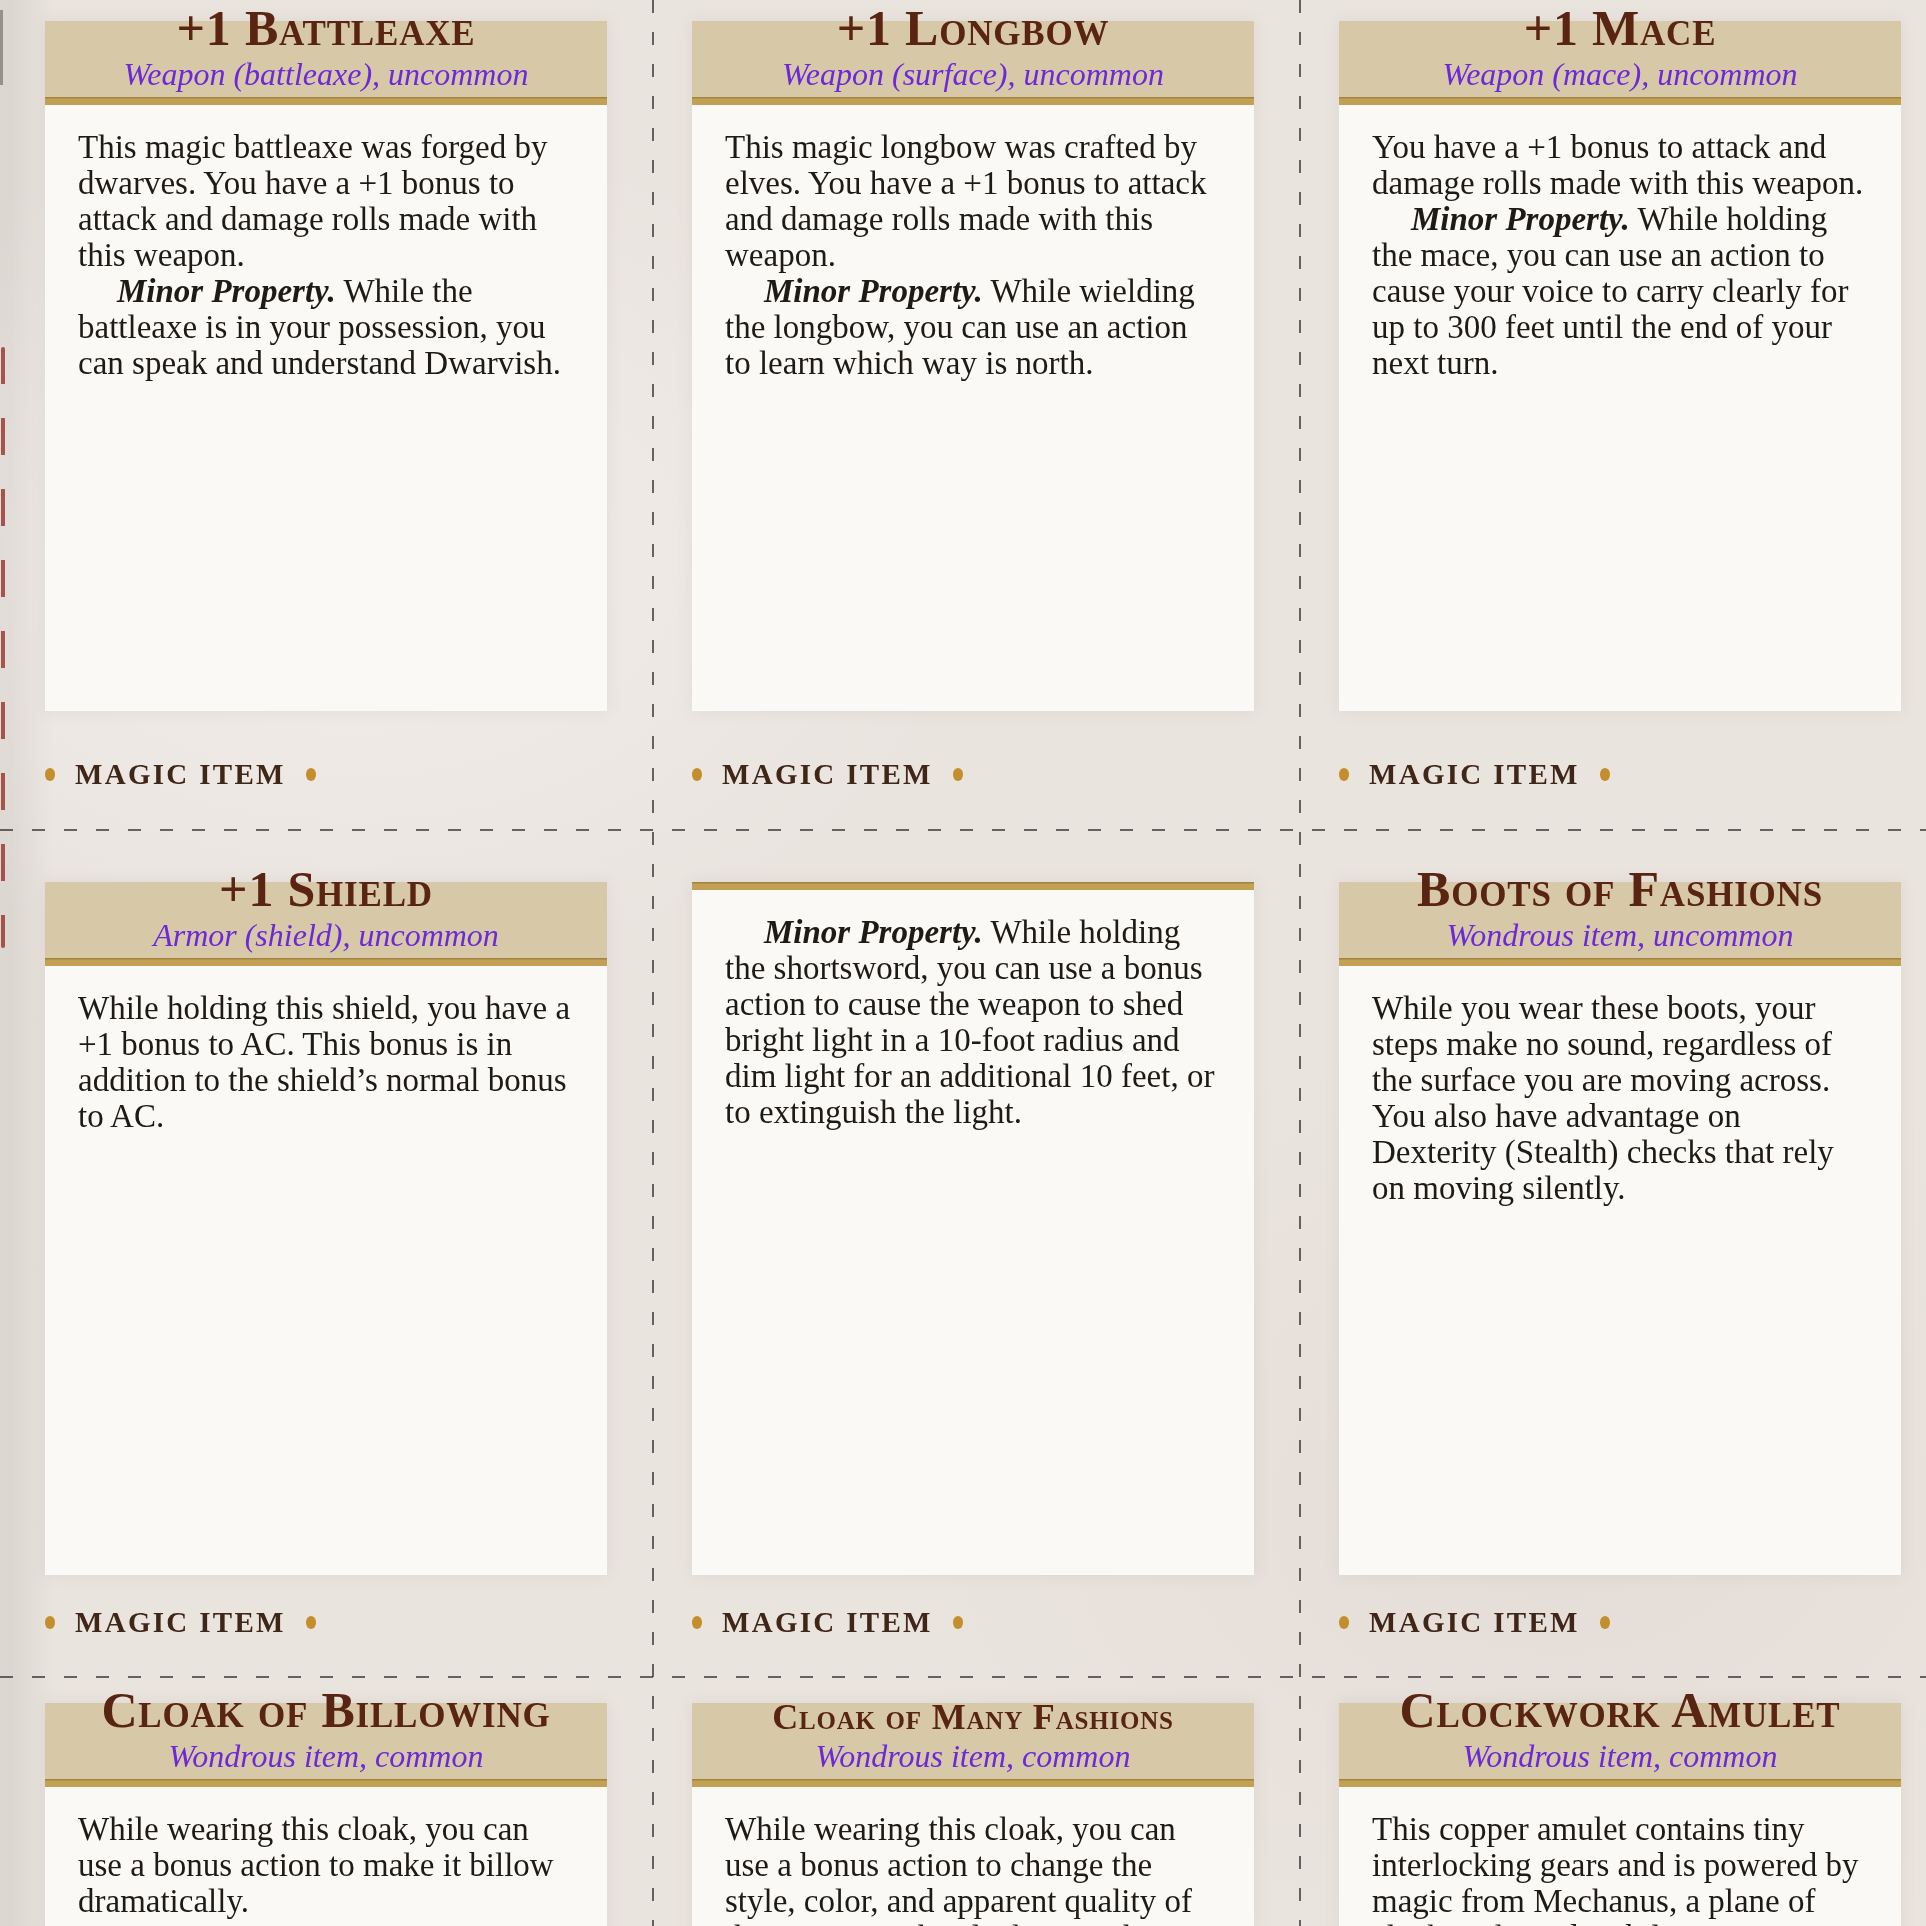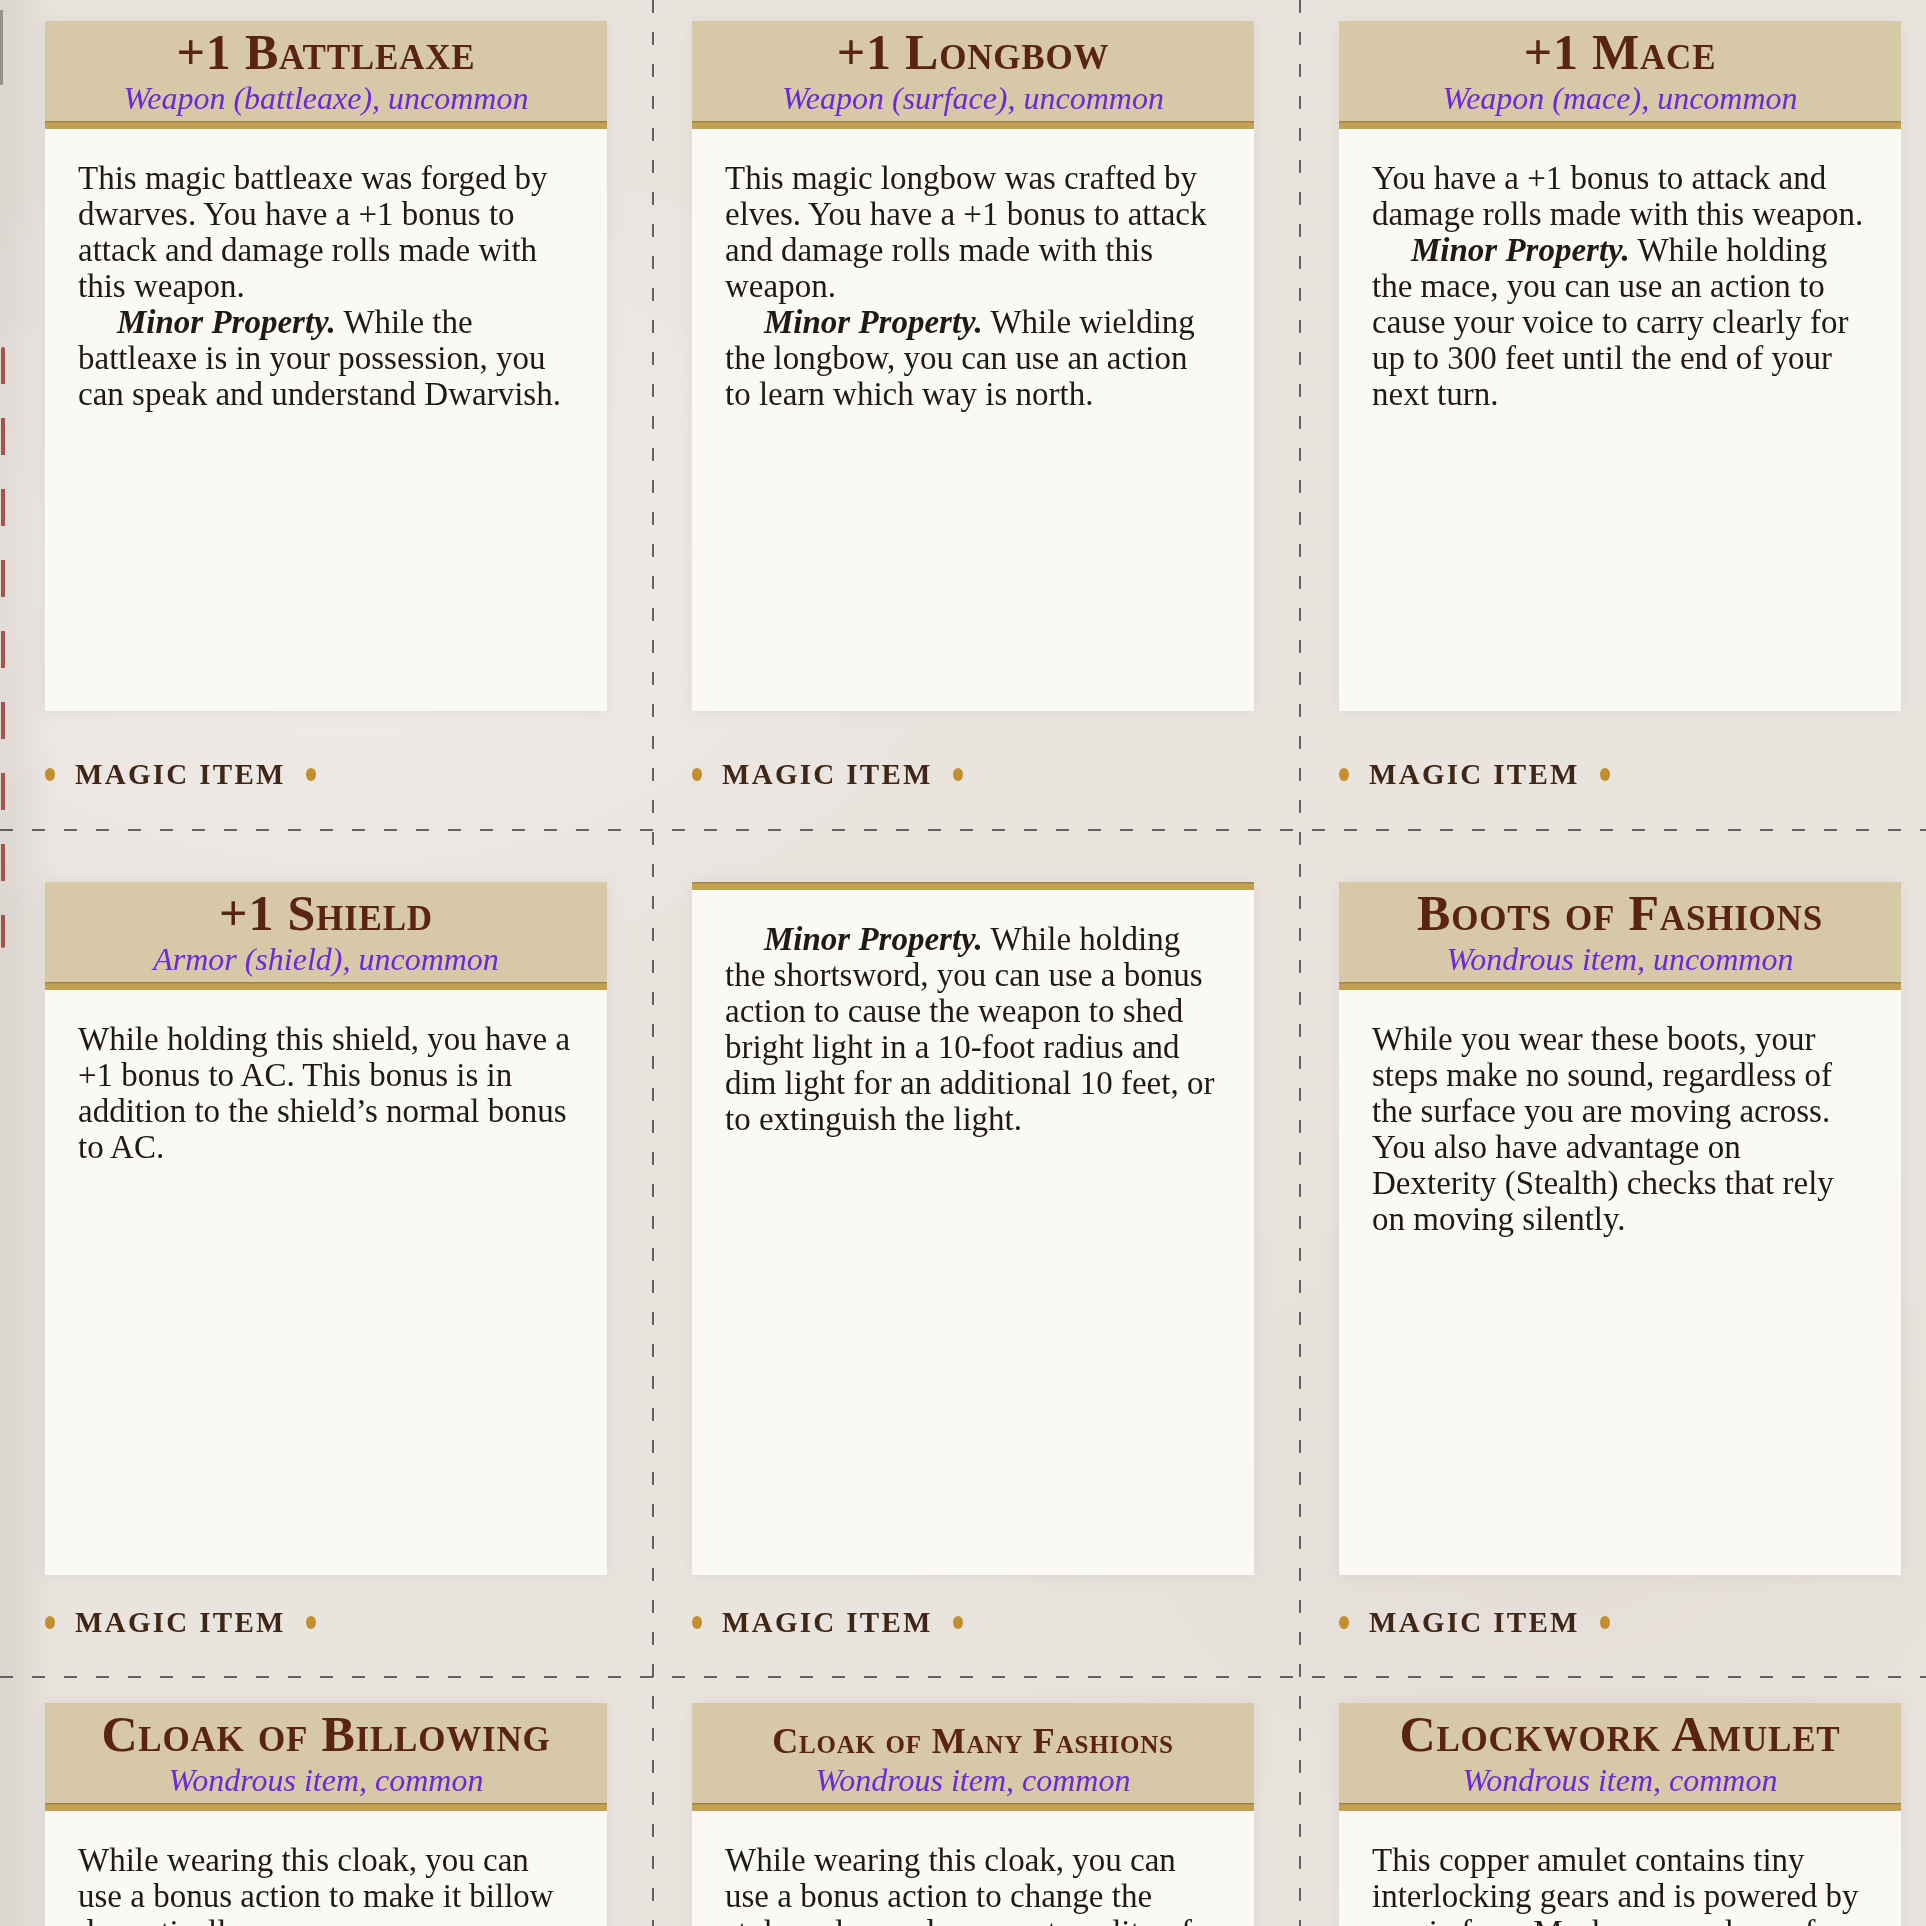--- a/index.html
+++ b/index.html
@@ -34,37 +34,37 @@
     padding-left:45px;
   }
   .cell{position:relative;}
 
   .card{background:#fbf9f6;box-shadow:0 0 15.4px rgba(120,110,100,.10);}
   .row1 .card{margin-top:21px;height:690px;}
   .row2 .card{margin-top:53px;height:693px;}
   .row3 .card{margin-top:27px;height:720px;}
 
   .card-header{
-    height:100px;background:#d7c9a7;
+    height:76px;background:#d7c9a7;
     display:flex;flex-direction:column;align-items:center;justify-content:flex-end;
     padding-bottom:7px;box-sizing:border-box;
   }
   .card-title{
     margin:0;font-variant:small-caps;font-weight:600;
     font-size:50px;line-height:1;letter-spacing:0.8px;color:#5a2412;
     white-space:nowrap;
   }
   .card-title.long{font-size:36px;}
   .card-subtitle{
     margin-top:5.4px;font-style:italic;font-size:32px;line-height:1;color:#6d28d9;
     white-space:nowrap;
   }
   .gold-rule{height:7.7px;background:#c2a054;box-shadow:inset 0 1.5px 0 rgba(125,95,40,.45);}
 
-  .card-body{padding:31px 33px 0;color:#1e1a16;font-size:33px;line-height:36px;}
+  .card-body{padding:24px 33px 0;color:#1e1a16;font-size:33px;line-height:36px;}
   .para{margin:0;text-align:left;}
   .para.indent{text-indent:39px;}
   .lead{font-weight:700;font-style:italic;}
 
   .footer{
     position:absolute;left:0;width:100%;
     display:flex;align-items:center;gap:20px;
   }
   .row1 .footer{bottom:40px;}
   .row2 .footer{bottom:39px;}

